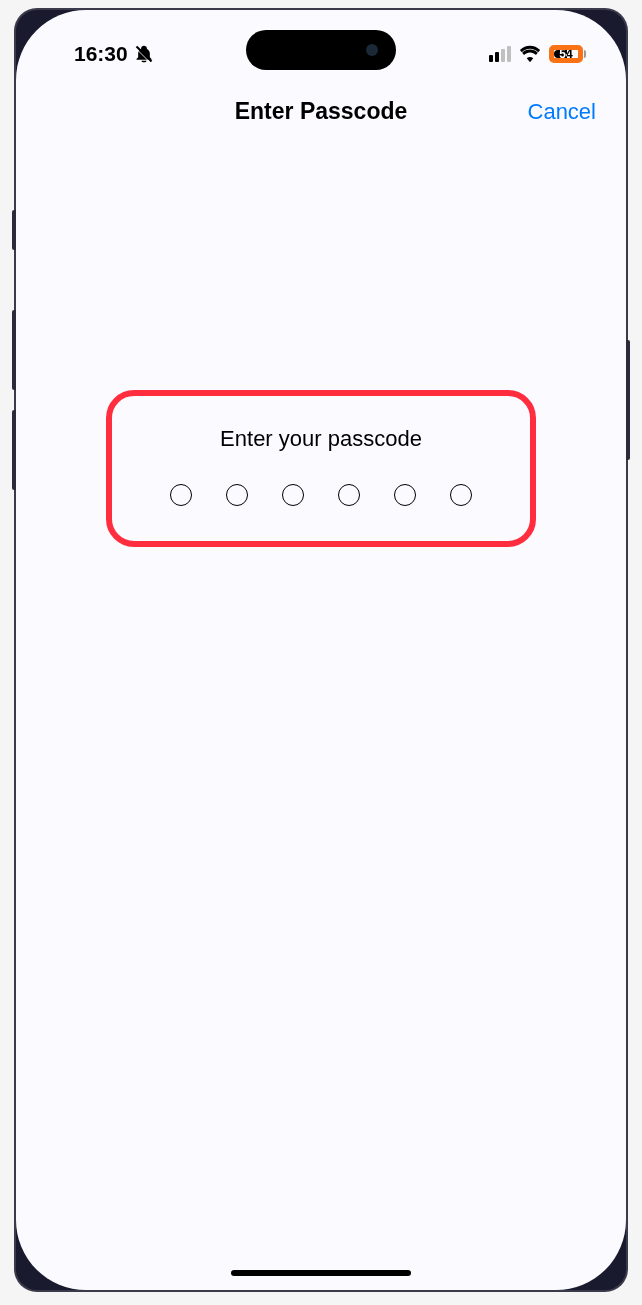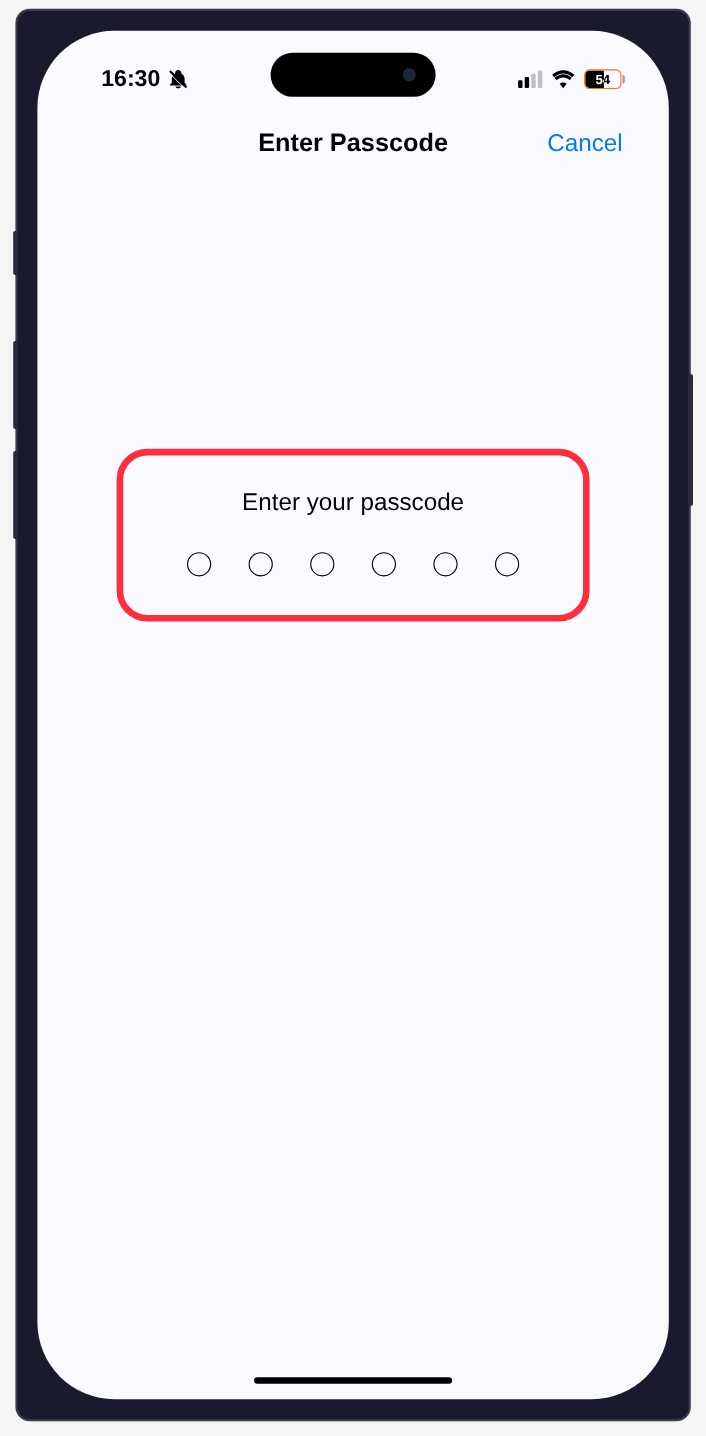--- a/index.html
+++ b/index.html
@@ -15,22 +15,21 @@
       justify-content: center;
       align-items: flex-start;
       min-height: 1305px;
       width: 642px;
     }
     
     .phone-frame {
       width: 610px;
       height: 1280px;
       background: #1a1a2e;
-      border-radius: 11px;
-      padding: 18px;
+      border-radius: 21px;
       position: relative;
       margin-top: 10px;
       box-shadow: 0 0 0 2px #3a3a4a;
     }
     
     .side-button-left-1 {
       position: absolute;
       left: -4px;
       top: 200px;
       width: 4px;
@@ -156,21 +155,21 @@
     
     .battery {
       display: flex;
       align-items: center;
       position: relative;
     }
     
     .battery-body {
       width: 34px;
       height: 18px;
-      border: 1px solid #f97316;
+      border: 5px solid #f97316;
       border-radius: 5px;
       position: relative;
       overflow: hidden;
     }
     
     .battery-fill {
       position: absolute;
       left: 0;
       top: 0;
       height: 100%;
@@ -211,21 +210,21 @@
     }
     
     .nav-title {
       font-size: 23px;
       font-weight: 600;
       color: #000;
     }
     
     .nav-cancel {
       position: absolute;
-      right: 42px;
+      right: 30px;
       font-size: 22px;
       color: #007aff;
       font-weight: 400;
     }
     
     .passcode-area {
       position: absolute;
       top: 380px;
       left: 50%;
       transform: translateX(-50%);

